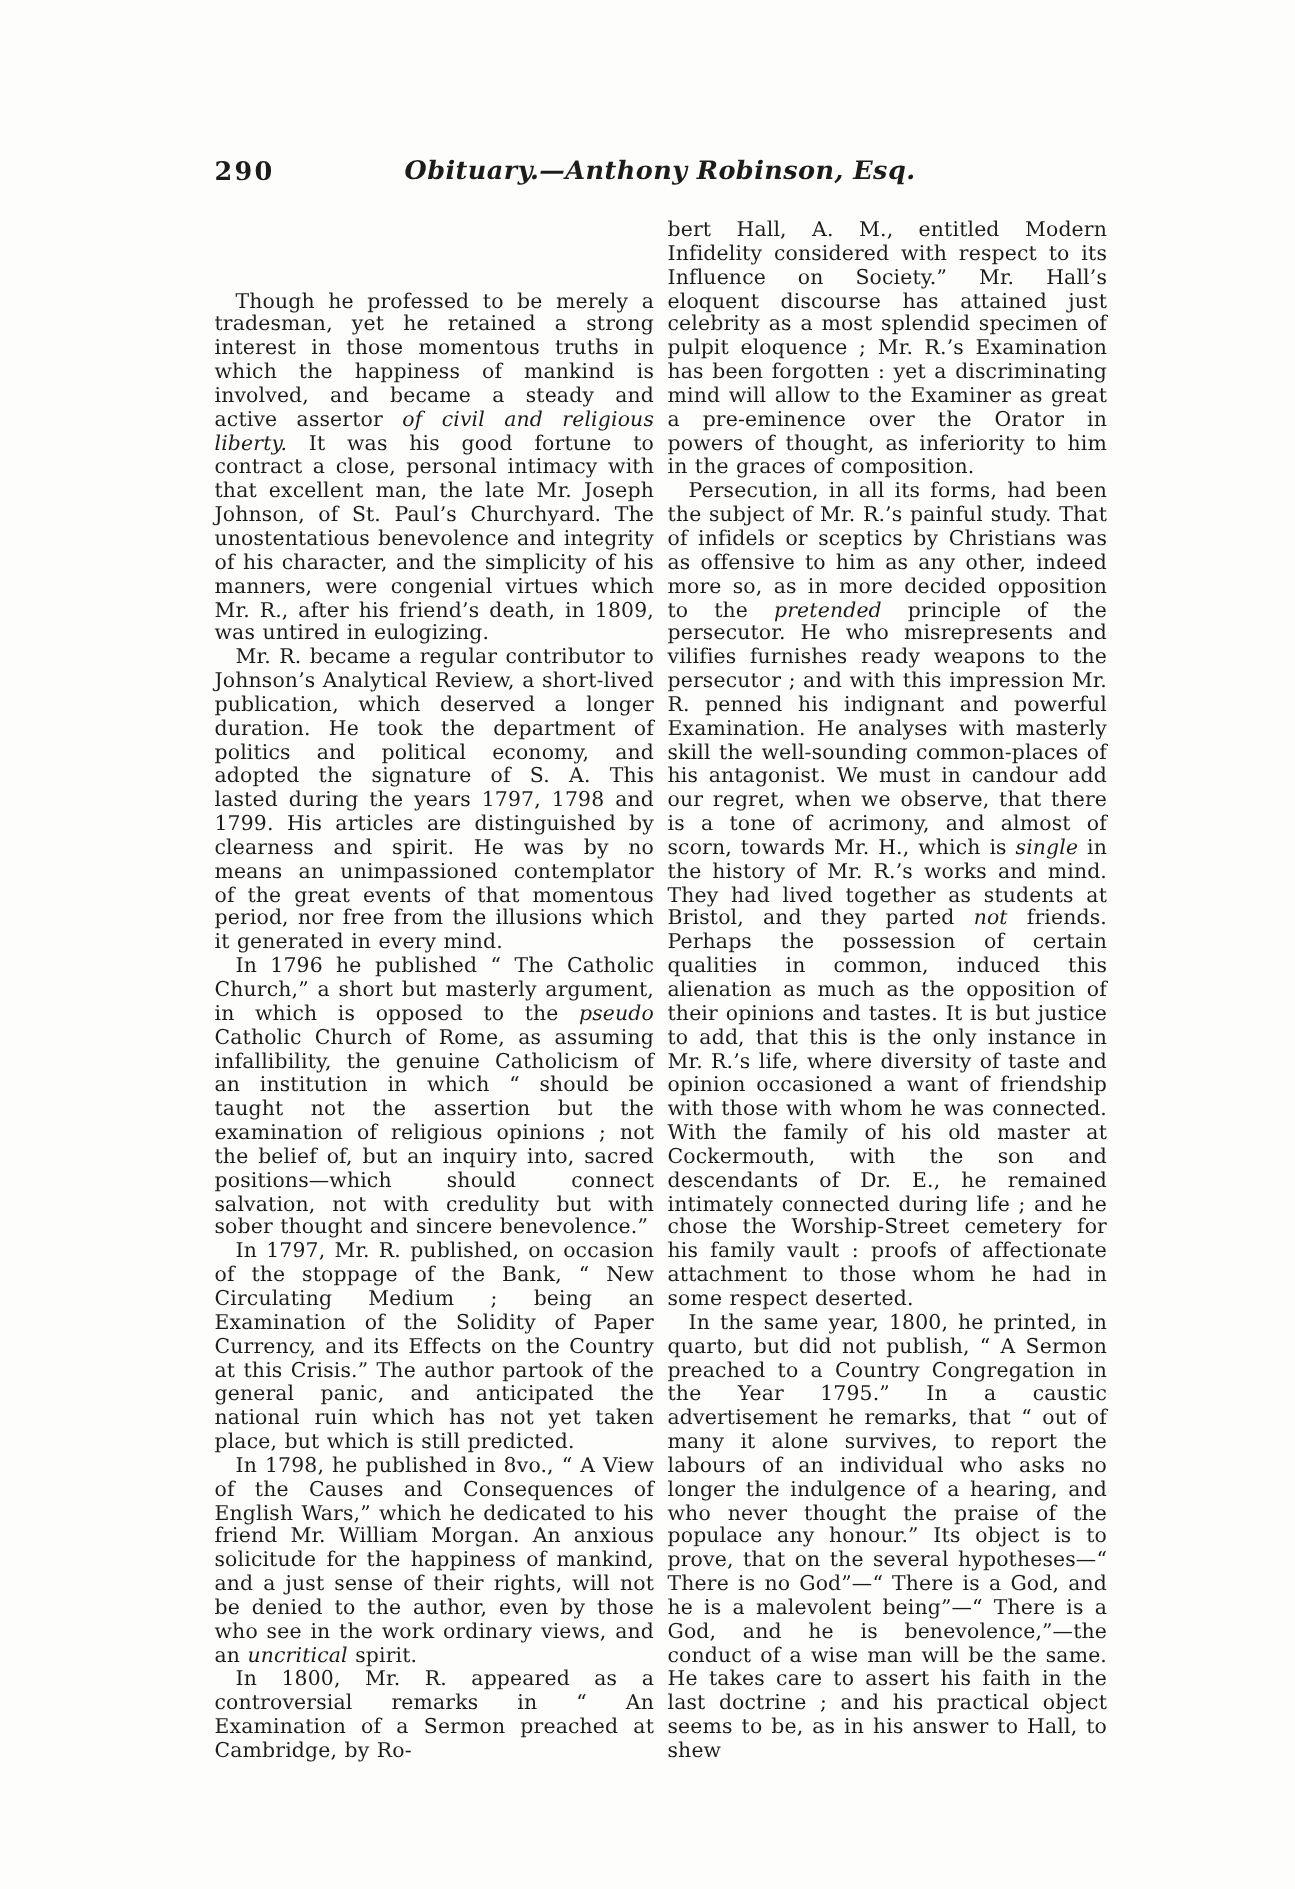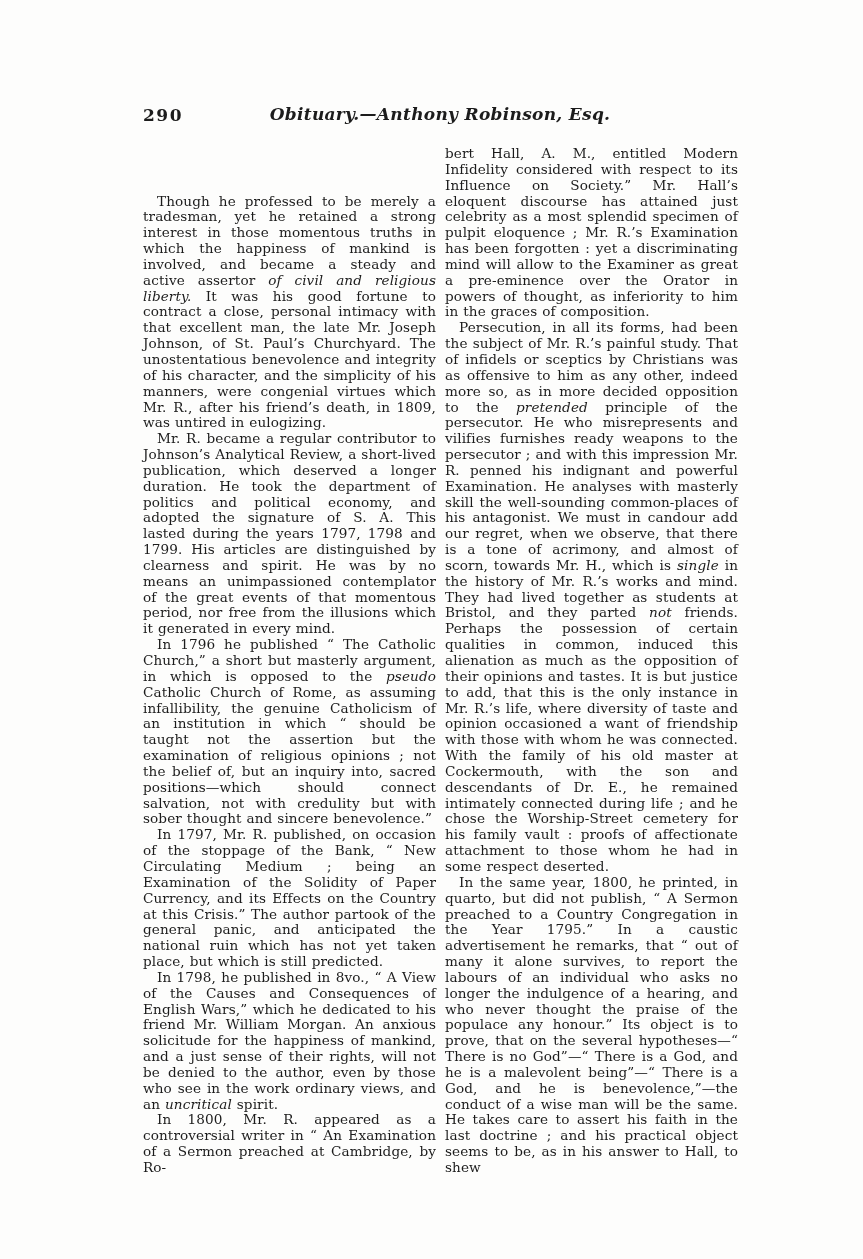--- a/index.html
+++ b/index.html
@@ -75,21 +75,21 @@
     <span class="pagenum">290</span>
     <span class="title">Obituary.—Anthony Robinson, Esq.</span>
   </div>
   <div class="columns">
     <div class="col">
         <p class="para indent"><span>Though he professed to be merely a tradesman, yet he retained a strong interest in those momentous truths in which the happiness of mankind is involved, and became a steady and active assertor </span><span class="it">of civil and religious liberty.</span><span>  It was his good fortune to contract a close, personal intimacy with that excellent man, the late Mr. Joseph Johnson, of St. Paul’s Churchyard.  The unostentatious benevolence and integrity of his character, and the simplicity of his manners, were congenial virtues which Mr. R., after his friend’s death, in 1809, was untired in eulogizing.</span></p>
         <p class="para indent"><span>Mr. R. became a regular contributor to Johnson’s Analytical Review, a short-lived publication, which deserved a longer duration.  He took the department of politics and political economy, and adopted the signature of S. A.  This lasted during the years 1797, 1798 and 1799. His articles are distinguished by clearness and spirit.  He was by no means an unimpassioned contemplator of the great events of that momentous period, nor free from the illusions which it generated in every mind.</span></p>
         <p class="para indent"><span>In 1796 he published “ The Catholic Church,” a short but masterly argument, in which is opposed to the </span><span class="it">pseudo</span><span> Catholic Church of Rome, as assuming infallibility, the genuine Catholicism of an institution in which “ should be taught not the assertion but the examination of religious opinions ; not the belief of, but an inquiry into, sacred positions—which should connect salvation, not with credulity but with sober thought and sincere benevolence.”</span></p>
         <p class="para indent"><span>In 1797, Mr. R. published, on occasion of the stoppage of the Bank, “ New Circulating Medium ; being an Examination of the Solidity of Paper Currency, and its Effects on the Country at this Crisis.” The author partook of the general panic, and anticipated the national ruin which has not yet taken place, but which is still predicted.</span></p>
         <p class="para indent"><span>In 1798, he published in 8vo., “ A View of the Causes and Consequences of English Wars,” which he dedicated to his friend Mr. William Morgan.  An anxious solicitude for the happiness of mankind, and a just sense of their rights, will not be denied to the author, even by those who see in the work ordinary views, and an </span><span class="it">uncritical</span><span> spirit.</span></p>
-        <p class="para indent"><span>In 1800, Mr. R. appeared as a controversial writer in “ An Examination of a Sermon preached at Cambridge, by Ro-</span></p>
+        <p class="para indent"><span>In 1800, Mr. R. appeared as a controversial remarks in “ An Examination of a Sermon preached at Cambridge, by Ro-</span></p>
       </div>
     <div class="col">
         <p class="para"><span>bert Hall, A. M., entitled Modern Infidelity considered with respect to its Influence on Society.”  Mr. Hall’s eloquent discourse has attained just celebrity as a most splendid specimen of pulpit eloquence ; Mr. R.’s Examination has been forgotten : yet a discriminating mind will allow to the Examiner as great a pre-eminence over the Orator in powers of thought, as inferiority to him in the graces of composition.</span></p>
         <p class="para indent"><span>Persecution, in all its forms, had been the subject of Mr. R.’s painful study. That of infidels or sceptics by Christians was as offensive to him as any other, indeed more so, as in more decided opposition to the </span><span class="it">pretended</span><span> principle of the persecutor.  He who misrepresents and vilifies furnishes ready weapons to the persecutor ; and with this impression Mr. R. penned his indignant and powerful Examination.  He analyses with masterly skill the well-sounding common-places of his antagonist.   We must in candour add our regret, when we observe, that there is a tone of acrimony, and almost of scorn, towards Mr. H., which is </span><span class="it">single</span><span> in the history of Mr. R.’s works and mind.  They had lived together as students at Bristol, and they parted </span><span class="it">not</span><span> friends.  Perhaps the possession of certain qualities in common, induced this alienation as much as the opposition of their opinions and tastes.  It is but justice to add, that this is the only instance in Mr. R.’s life, where diversity of taste and opinion occasioned a want of friendship with those with whom he was connected. With the family of his old master at Cockermouth, with the son and descendants of Dr. E., he remained intimately connected during life ;  and he chose the Worship-Street cemetery for his family vault :  proofs of affectionate attachment to those whom he had in some respect deserted.</span></p>
         <p class="para indent"><span>In the same year, 1800, he printed, in quarto, but did not publish, “ A Sermon preached to a Country Congregation in the Year 1795.”  In a caustic advertisement he remarks, that “ out of many it alone survives, to report the labours of an individual who asks no longer the indulgence of a hearing, and who never thought the praise of the populace any honour.”  Its object is to prove, that on the several hypotheses—“ There is no God”—“ There is a God, and he is a malevolent being”—“ There is a God, and he is benevolence,”—the conduct of a wise man will be the same.  He takes care to assert his faith in the last doctrine ; and his practical object seems to be, as in his answer to Hall, to shew</span></p>
       </div>
   </div>
 </div>
 
 </body></html>

